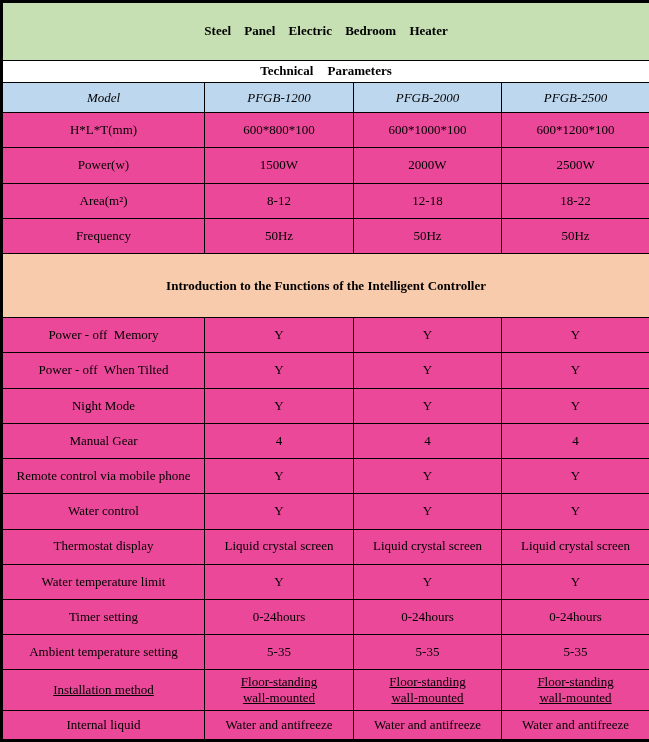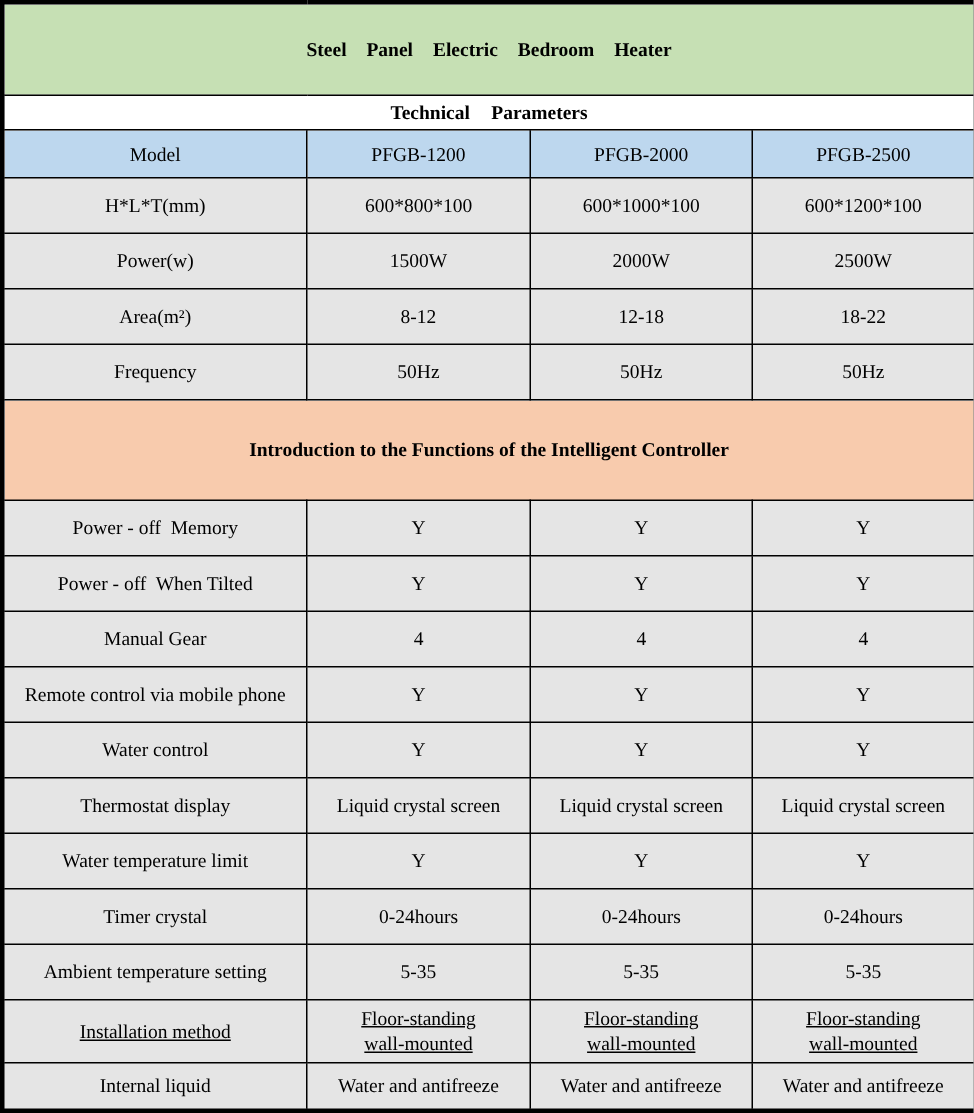--- a/index.html
+++ b/index.html
@@ -13,21 +13,21 @@
   html, body {
     margin: 0;
     padding: 0;
     background: #ffffff;
     font-family: "Liberation Serif", "DejaVu Serif", serif;
     color: var(--text);
   }
   .page {
     width: 649px;
     height: 742px;
-    background: #e5e5e5;
+    background: #ec4899;
   }
   table.spec {
     width: 649px;
     height: 742px;
     border-collapse: collapse;
     table-layout: fixed;
     border: 3px solid var(--border);
   }
   table.spec td {
     border: 1px solid var(--border);
@@ -46,21 +46,21 @@
     font-size: 18px;
     word-spacing: 10px;
   }
   tr.tech-header-row { height: 20px; }
   td.tech-header-cell {
     font-weight: bold;
     font-size: 15px;
     word-spacing: 11px;
     background: #ffffff;
   }
-  tr.model-row { height: 28px; }
+  tr.model-row { height: 28px; font-style: italic; }
   tr.model-row td { background: var(--model_bg); }
   tr.data-row { height: 33px; }
   tr.section-row { height: 60px; }
   td.section-cell {
     background: var(--section_bg);
     font-weight: bold;
     font-size: 16px;
   }
   tr.install-row { height: 38px; text-decoration: underline; }
   tr.last-row { height: 28px; }
@@ -132,20 +132,26 @@
         <td>Y</td>
       </tr>
 
       <tr class="data-row">
         <td>Power - off  When Tilted</td>
         <td>Y</td>
         <td>Y</td>
         <td>Y</td>
       </tr>
 
+      <tr class="data-row">
+        <td>Night Mode</td>
+        <td>Y</td>
+        <td>Y</td>
+        <td>Y</td>
+      </tr>
 
       <tr class="data-row">
         <td>Manual Gear</td>
         <td>4</td>
         <td>4</td>
         <td>4</td>
       </tr>
 
       <tr class="data-row">
         <td>Remote control via mobile phone</td>
@@ -169,21 +175,21 @@
       </tr>
 
       <tr class="data-row">
         <td>Water temperature limit</td>
         <td>Y</td>
         <td>Y</td>
         <td>Y</td>
       </tr>
 
       <tr class="data-row">
-        <td>Timer crystal</td>
+        <td>Timer setting</td>
         <td>0-24hours</td>
         <td>0-24hours</td>
         <td>0-24hours</td>
       </tr>
 
       <tr class="data-row">
         <td>Ambient temperature setting</td>
         <td>5-35</td>
         <td>5-35</td>
         <td>5-35</td>

